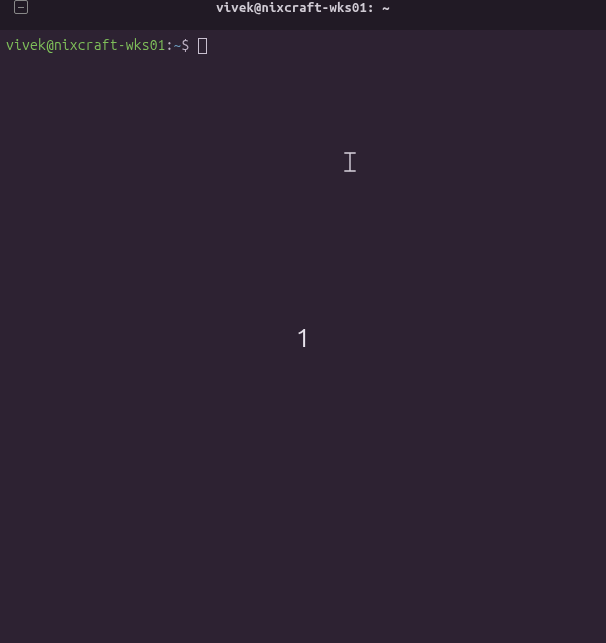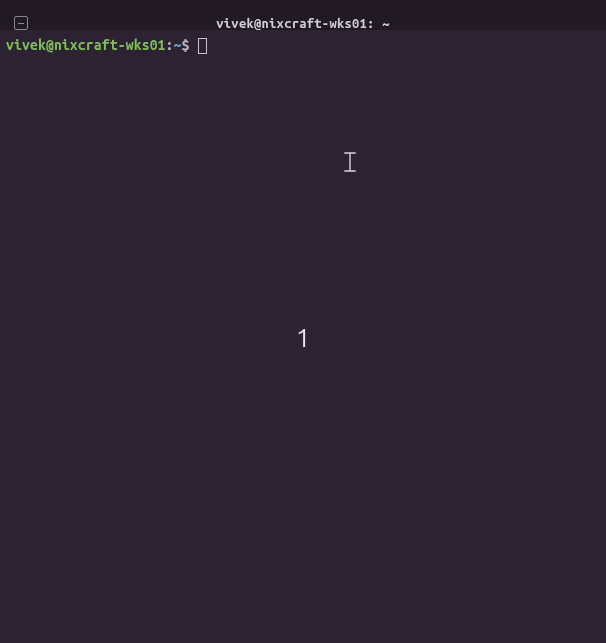--- a/index.html
+++ b/index.html
@@ -9,21 +9,21 @@
       background: #2d2232;
       font-family: 'Ubuntu Mono', 'DejaVu Sans Mono', monospace;
       font-size: 14px;
       overflow: hidden;
       position: relative;
     }
     .titlebar {
       height: 30px;
       background: #211a25;
       display: flex;
-      align-items: flex-end;
+      align-items: flex-start;
       position: relative;
       padding: 0 10px;
     }
     .titlebar-icon {
       width: 14px;
       height: 14px;
       border: 1.5px solid #888;
       border-radius: 2px;
       position: relative;
       margin-left: 4px;
@@ -49,21 +49,21 @@
     }
     .terminal-body {
       position: relative;
       width: 100%;
       height: calc(100% - 30px);
       background: #2d2232;
       padding: 6px 6px;
     }
     .prompt-line {
       font-size: 14px;
-      font-weight: 700;
+      font-weight: 400;
       line-height: 1.3;
       display: flex;
       align-items: flex-end;
       letter-spacing: 0.01em;
     }
     .p-user { color: #7fbf5a; }
     .p-colon { color: #bfb3c6; }
     .p-path  { color: #6fa3c7; }
     .p-dollar{ color: #bfb3c6; margin-right: 6px; }
     .cursor-block {

